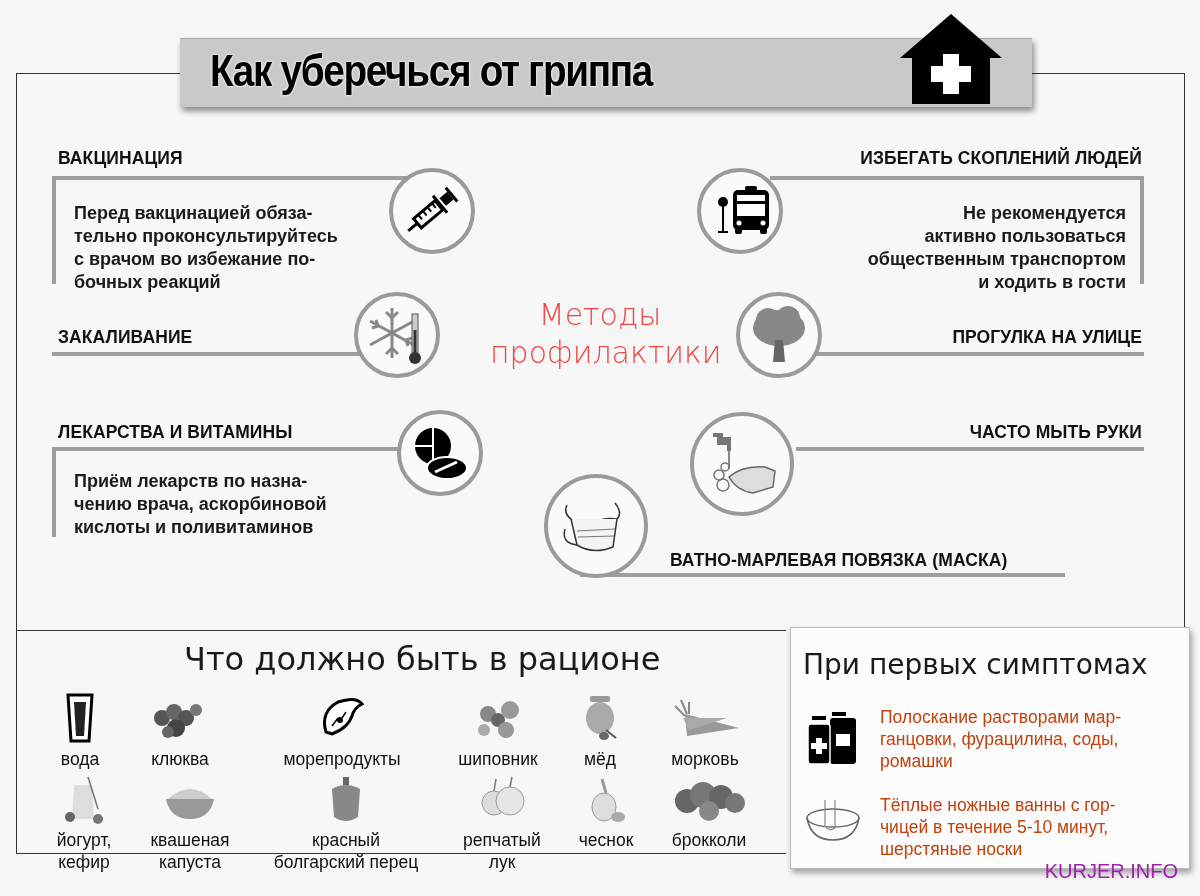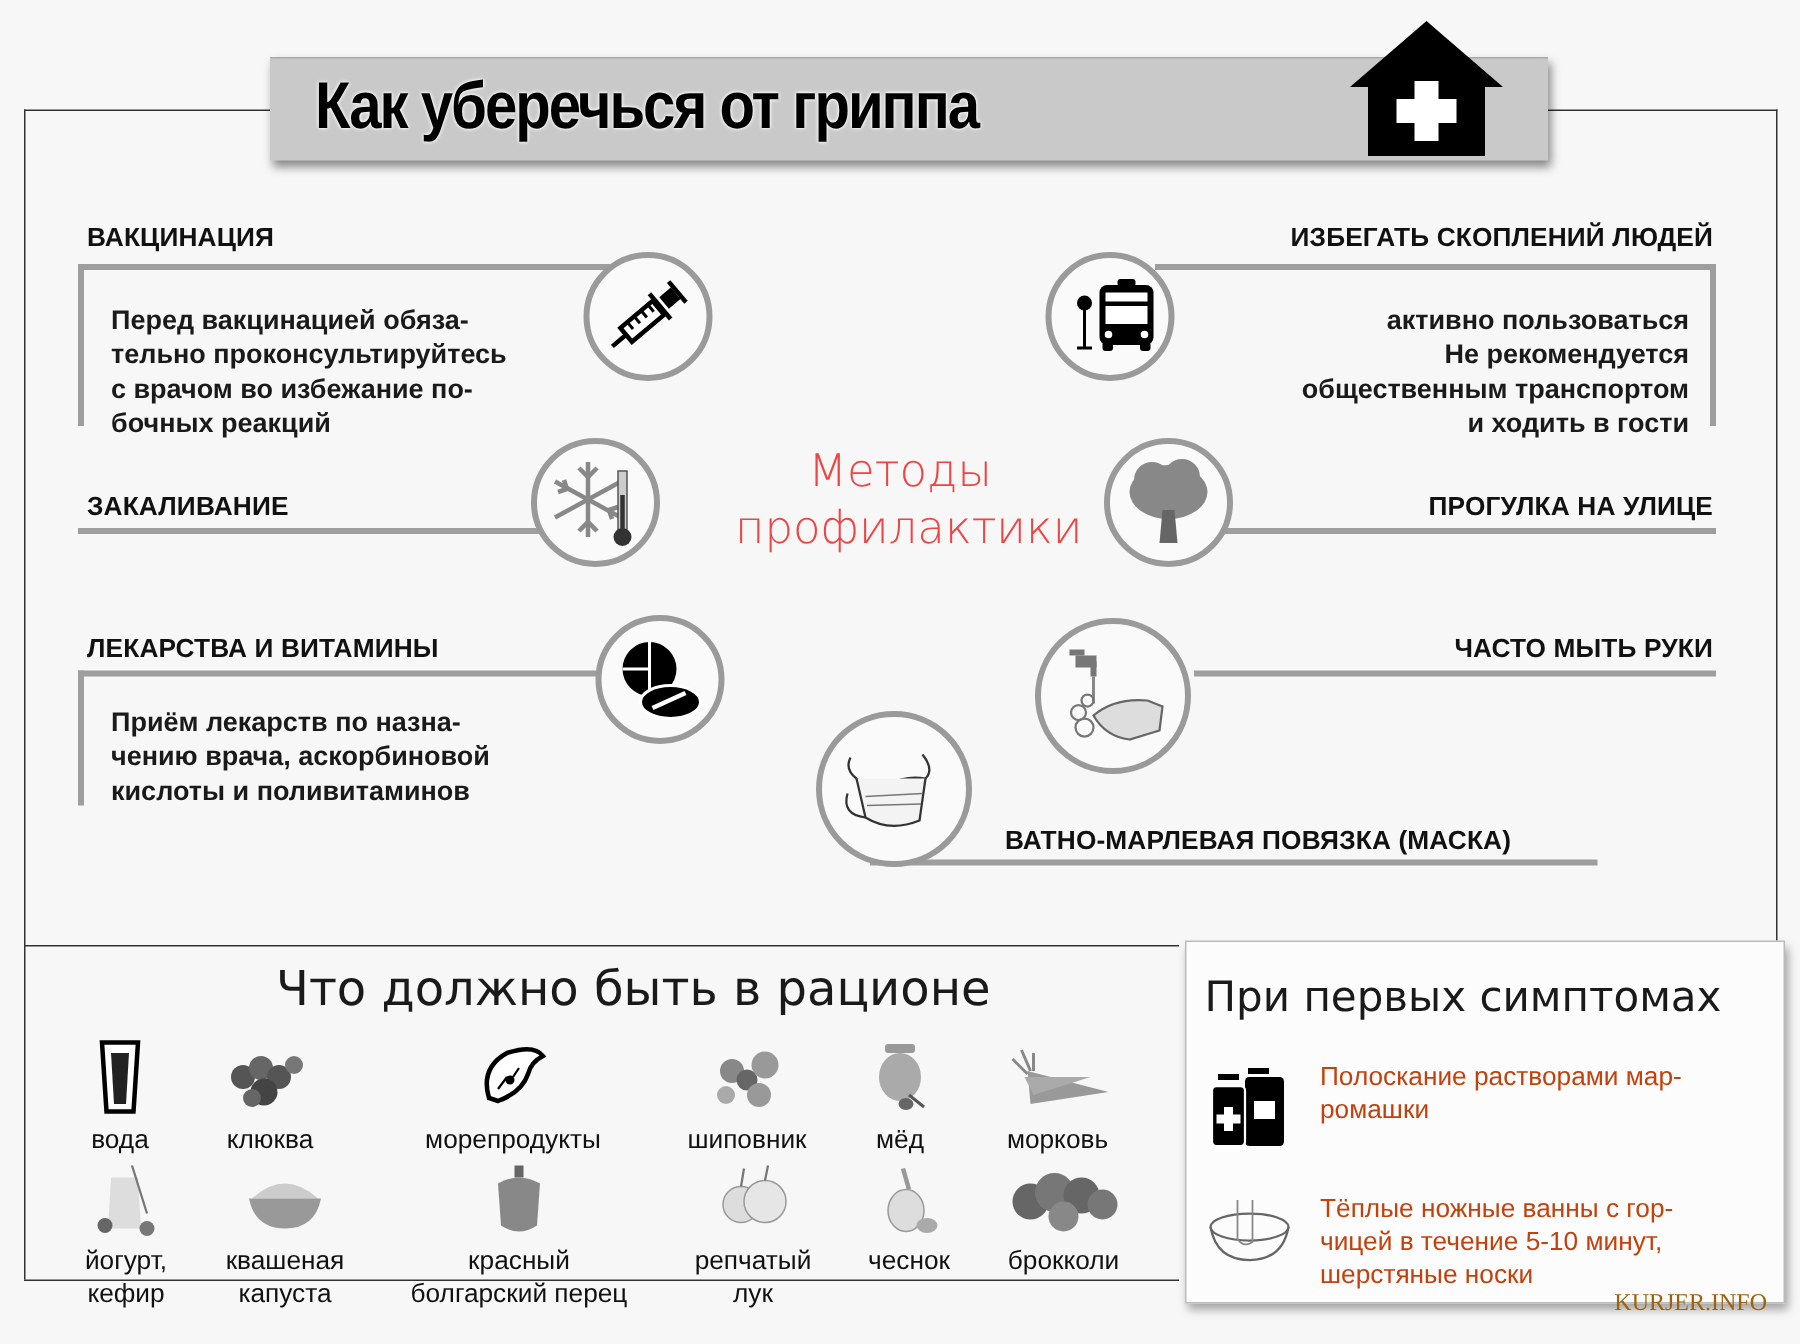--- a/index.html
+++ b/index.html
@@ -18,21 +18,21 @@
   .vline{width:4px;background:#9e9e9e;}
   .desc{font-size:18px;line-height:23px;color:#1a1a1a;font-weight:bold;}
   .circle{width:78px;height:78px;border:4px solid #9a9a9a;border-radius:50%;background:#fafafa;display:flex;align-items:center;justify-content:center;}
   .center-title{font-family:"DejaVu Sans",sans-serif;font-weight:200;font-size:30px;line-height:38px;text-align:center;color:#ef4444;}
   .diet-title{font-family:"DejaVu Sans",sans-serif;font-size:32px;color:#1a1a1a;font-weight:normal;}
   .food{text-align:center;font-size:17.5px;line-height:22px;color:#111;}
   .food-icon{display:block;margin:0 auto 4px;}
   .symptom-box{left:790px;top:627px;width:398px;height:240px;background:#fcfcfc;border:1px solid #bbb;box-shadow:2px 4px 6px rgba(0,0,0,.35);}
   .symptom-title{font-family:"DejaVu Sans",sans-serif;font-size:28px;color:#1a1a1a;}
   .symptom-text{font-size:17.5px;line-height:22px;color:#c2410c;}
-  .brand{font-size:16px;color:#a16207;font-family:Liberation Serif, serif;}
+  .brand{font-size:20px;color:#a21caf;}
 </style>
 </head>
 <body>
 
 <div class="abs frame-top" style="width:170px;"></div>
 <div class="abs frame-top" style="left:1032px;width:153px;"></div>
 <div class="abs frame-left"></div>
 <div class="abs frame-right"></div>
 <div class="abs frame-bottom"></div>
 <div class="abs divider"></div>
@@ -109,22 +109,22 @@
     <line x1="10" y1="28" x2="28" y2="28" stroke="#fff" stroke-width="2"></line>
     <ellipse cx="42" cy="50" rx="20" ry="11" fill="#000" stroke="#fff" stroke-width="2"></ellipse>
     <line x1="30" y1="54" x2="52" y2="44" stroke="#fff" stroke-width="3"></line>
   </svg>
 </div>
 
 <div class="abs heading" style="right:58px;top:148px;">ИЗБЕГАТЬ СКОПЛЕНИЙ ЛЮДЕЙ</div>
 <div class="abs hline" style="left:770px;top:176px;width:374px;"></div>
 <div class="abs vline" style="left:1140px;top:176px;height:108px;"></div>
 <div class="abs desc" style="right:74px;top:202px;text-align:right;">
+  <div>Не рекомендуется</div>
   <div>активно пользоваться</div>
-  <div>Не рекомендуется</div>
   <div>общественным транспортом</div>
   <div>и ходить в гости</div>
 </div>
 <div class="abs circle" style="left:697px;top:168px;">
   <svg width="70" height="70" viewBox="0 0 70 70">
     <circle cx="18" cy="26" r="5" fill="#000"></circle>
     <line x1="18" y1="26" x2="18" y2="56" stroke="#000" stroke-width="2"></line>
     <line x1="13" y1="56" x2="23" y2="56" stroke="#000" stroke-width="2"></line>
     <rect x="40" y="10" width="12" height="5" rx="2" fill="#000"></rect>
     <rect x="28" y="14" width="36" height="40" rx="5" fill="#000"></rect>
@@ -292,20 +292,21 @@
   <rect x="6" y="6" width="14" height="4" fill="#000"></rect>
   <rect x="26" y="2" width="14" height="4" fill="#000"></rect>
   <rect x="24" y="8" width="26" height="46" rx="3" fill="#000"></rect>
   <rect x="30" y="24" width="14" height="12" fill="#fff"></rect>
   <rect x="2" y="14" width="22" height="40" rx="3" fill="#000" stroke="#fff" stroke-width="1.5"></rect>
   <rect x="10" y="28" width="6" height="16" fill="#fff"></rect>
   <rect x="5" y="33" width="16" height="6" fill="#fff"></rect>
 </svg>
 <div class="abs symptom-text" style="left:880px;top:706px;">
   <div>Полоскание растворами мар-</div>
+  <div>ганцовки, фурацилина, соды,</div>
   <div>ромашки</div>
 </div>
 
 <svg class="abs" style="left:803px;top:796px;" width="60" height="50" viewBox="0 0 60 50">
   <ellipse cx="30" cy="22" rx="26" ry="9" fill="none" stroke="#666" stroke-width="1.5"></ellipse>
   <path d="M4 22 Q8 44 30 44 Q52 44 56 22" fill="none" stroke="#666" stroke-width="1.5"></path>
   <path d="M22 4 L22 30 Q26 36 32 32 L32 4" fill="none" stroke="#888" stroke-width="1.2"></path>
 </svg>
 <div class="abs symptom-text" style="left:880px;top:794px;">
   <div>Тёплые ножные ванны с гор-</div>

